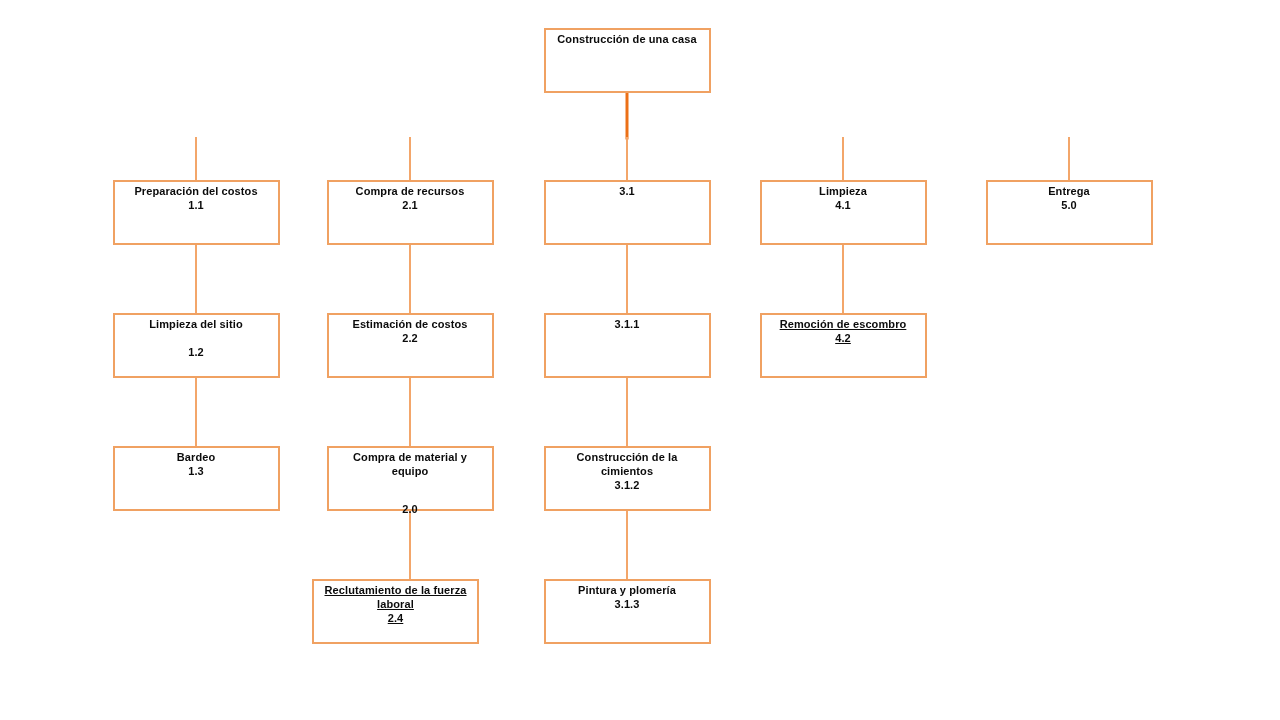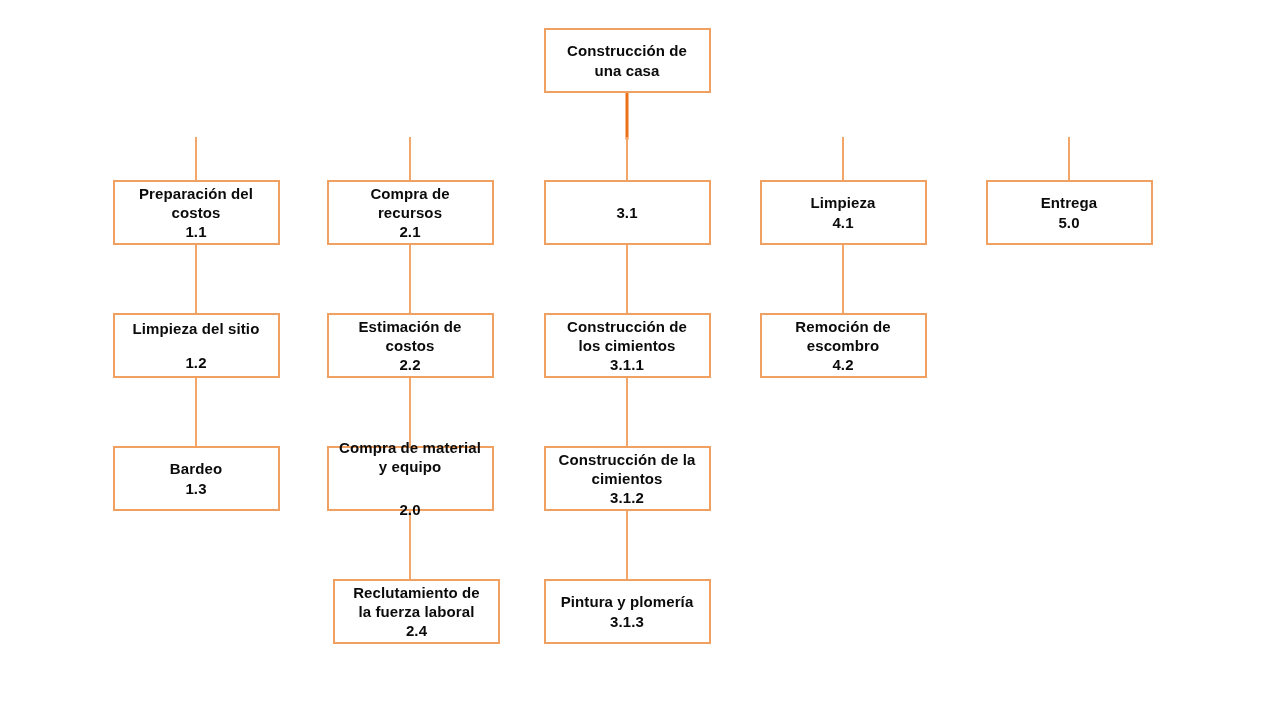--- a/index.html
+++ b/index.html
@@ -24,26 +24,26 @@
   .wbs-node {
     position: absolute;
     box-sizing: border-box;
     width: 167px;
     height: 65px;
     background: #ffffff;
     border: 2px solid #f0a162;
     display: flex;
     flex-direction: column;
     align-items: center;
-    justify-content: center;
+    justify-content: flex-start;
     text-align: center;
     padding: 2px 10px;
     color: #0b0b0b;
     font-weight: bold;
-    font-size: 15px;
+    font-size: 11px;
     line-height: 1.28;
     letter-spacing: 0.1px;
   }
   .wbs-node .node-label { width: 100%; }
   .wbs-node .node-code  { width: 100%; }
 </style>
 </head>
 <body>
 
 <div id="stage">
@@ -97,40 +97,39 @@
     </div>
     <div class="wbs-node" style="left: 112.5px; top: 313px; gap: 14px;">
       <div class="node-label">Limpieza del sitio</div>
       <div class="node-code">1.2</div>
     </div>
     <div class="wbs-node" style="left: 326.5px; top: 313px;">
       <div class="node-label">Estimación de costos</div>
       <div class="node-code">2.2</div>
     </div>
     <div class="wbs-node" style="left: 543.5px; top: 313px;">
-      <div class="node-label">Construcción de los cimientos</div>
       <div class="node-code">3.1.1</div>
     </div>
-    <div class="wbs-node" style="left: 759.5px; top: 313px;">
+    <div class="wbs-node" style="left: 759.5px; top: 313px; text-decoration: underline;">
       <div class="node-label">Remoción de escombro</div>
       <div class="node-code">4.2</div>
     </div>
     <div class="wbs-node" style="left: 112.5px; top: 446px;">
       <div class="node-label">Bardeo</div>
       <div class="node-code">1.3</div>
     </div>
     <div class="wbs-node" style="left: 326.5px; top: 446px; gap: 24px;">
       <div class="node-label">Compra de material y equipo</div>
       <div class="node-code">2.0</div>
     </div>
     <div class="wbs-node" style="left: 543.5px; top: 446px;">
       <div class="node-label">Construcción de la cimientos</div>
       <div class="node-code">3.1.2</div>
     </div>
-    <div class="wbs-node" style="left: 333px; top: 579px;">
+    <div class="wbs-node" style="left: 312px; top: 579px; text-decoration: underline;">
       <div class="node-label">Reclutamiento de la fuerza laboral</div>
       <div class="node-code">2.4</div>
     </div>
     <div class="wbs-node" style="left: 543.5px; top: 579px;">
       <div class="node-label">Pintura y plomería</div>
       <div class="node-code">3.1.3</div>
     </div>
   </div>
 
 </body></html>

